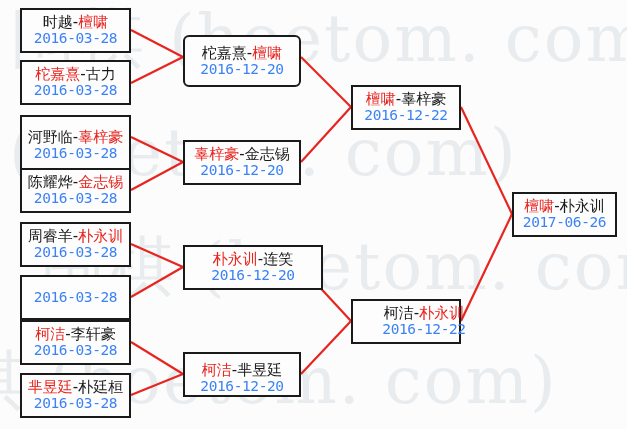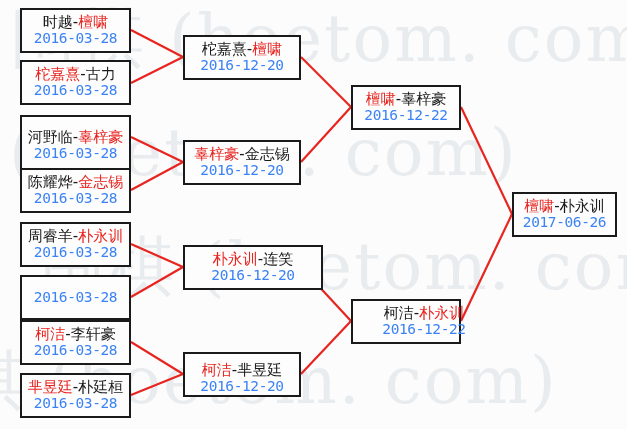--- a/index.html
+++ b/index.html
@@ -127,21 +127,21 @@
         <div class="match-date">2016-03-28</div>
       </div>
       <div class="match-box" style="left: 20px; top: 320px; width: 111px; height: 45px; border-color: rgb(26, 26, 26);">
         <div class="match-players"><span class="winner">柯洁</span><span class="sep">-</span><span class="">李轩豪</span></div>
         <div class="match-date">2016-03-28</div>
       </div>
       <div class="match-box" style="left: 20px; top: 373px; width: 111px; height: 45px; border-color: rgb(26, 26, 26);">
         <div class="match-players"><span class="winner">芈昱廷</span><span class="sep">-</span><span class="">朴廷桓</span></div>
         <div class="match-date">2016-03-28</div>
       </div>
-      <div class="match-box" style="left: 183px; top: 35px; width: 118px; height: 45px; border-color: rgb(26, 26, 26);">
+      <div class="match-box" style="left: 183px; top: 35px; width: 118px; height: 52px; border-color: rgb(26, 26, 26); border-radius: 6px;">
         <div class="match-players"><span class="">柁嘉熹</span><span class="sep">-</span><span class="winner">檀啸</span></div>
         <div class="match-date">2016-12-20</div>
       </div>
       <div class="match-box" style="left: 183px; top: 140px; width: 118px; height: 45px; border-color: rgb(26, 26, 26);">
         <div class="match-players"><span class="winner">辜梓豪</span><span class="sep">-</span><span class="">金志锡</span></div>
         <div class="match-date">2016-12-20</div>
       </div>
       <div class="match-box" style="left: 183px; top: 245px; width: 140px; height: 45px; border-color: rgb(26, 26, 26);">
         <div class="match-players"><span class="winner">朴永训</span><span class="sep">-</span><span class="">连笑</span></div>
         <div class="match-date">2016-12-20</div>

